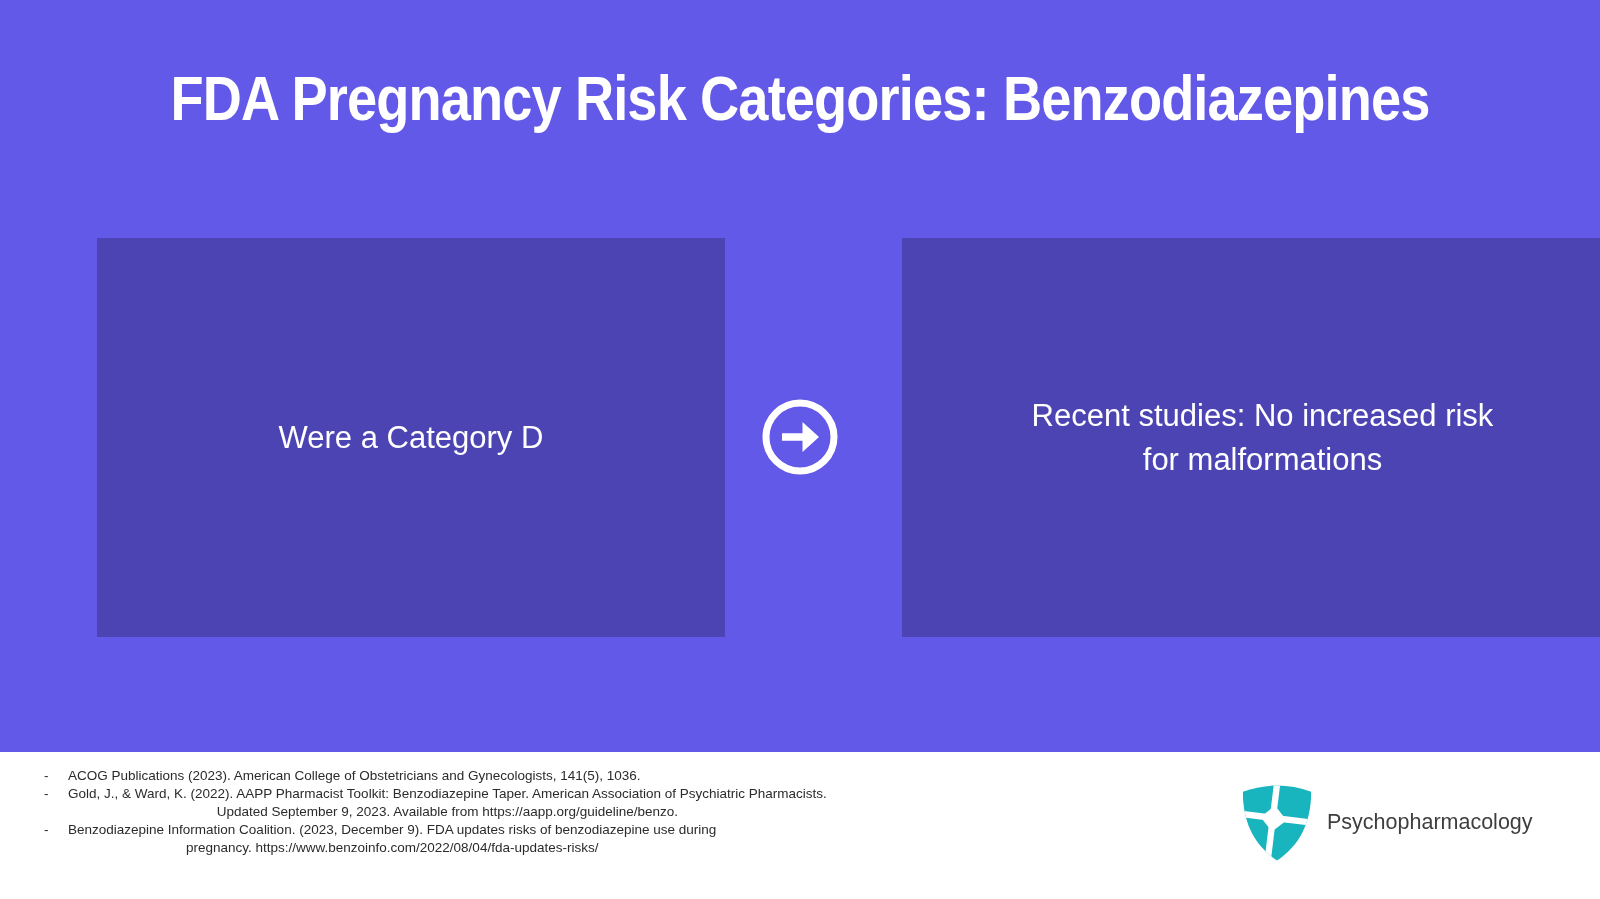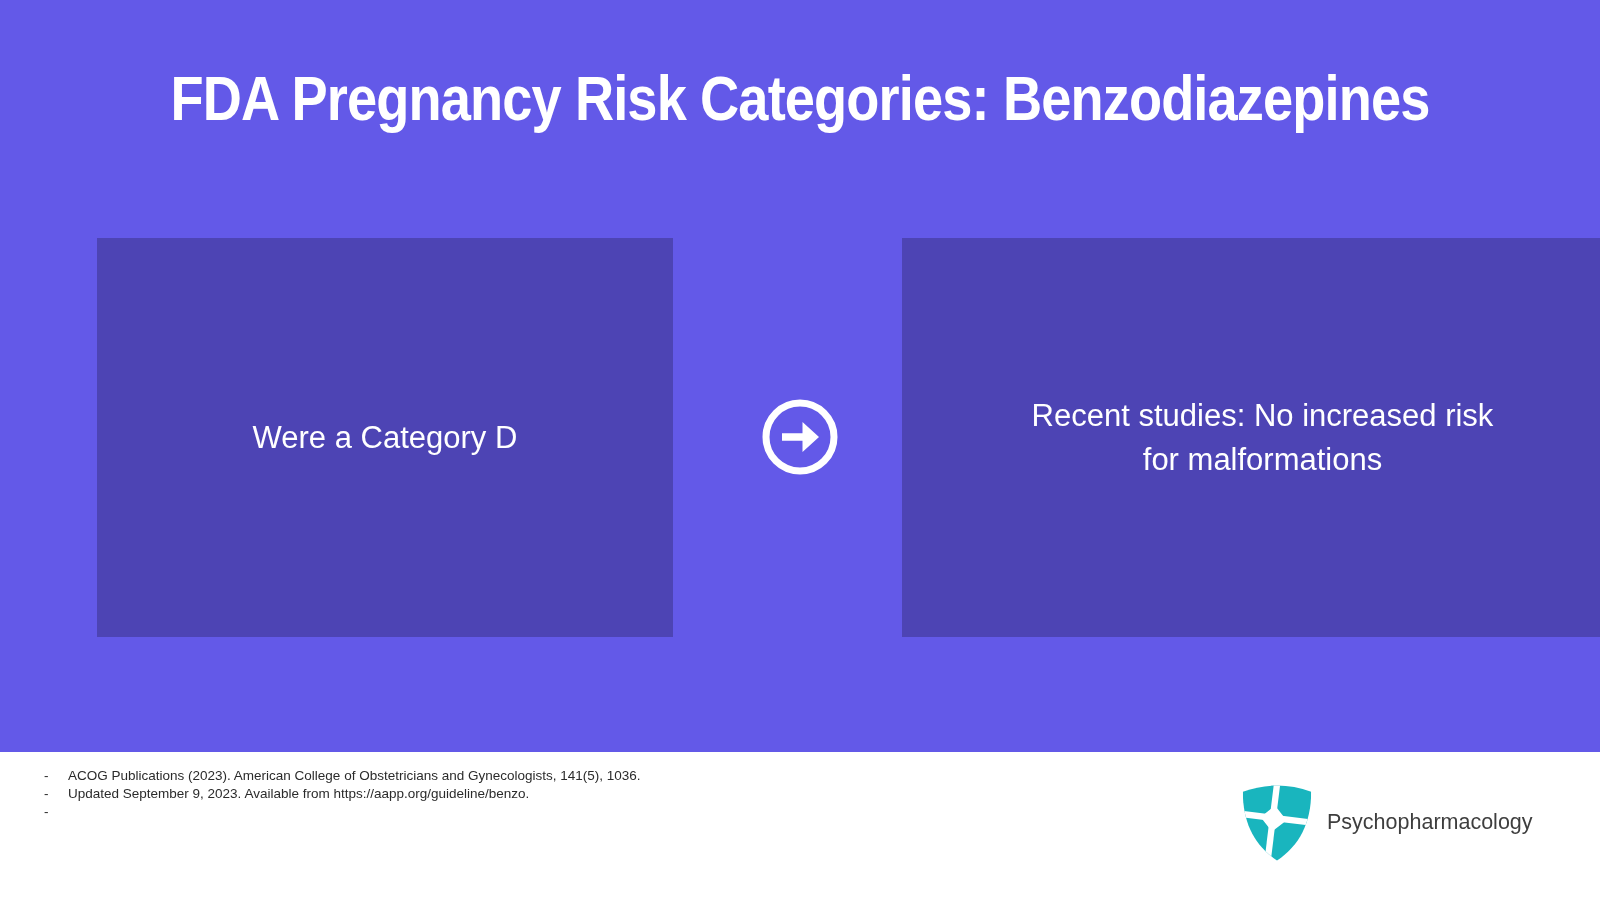--- a/index.html
+++ b/index.html
@@ -35,21 +35,21 @@
     height: 399px;
     background: var(--box, #4D44B4);
     display: flex;
     align-items: center;
     justify-content: center;
     text-align: center;
     color: var(--box-text, #ffffff);
   }
   .box-left {
     left: 97px;
-    width: 576px;
+    width: 628px;
     font-size: 31px;
   }
   .box-right {
     left: 902px;
     width: 721px;
     font-size: 31px;
     line-height: 44px;
   }
   .box-right .box-text {
     max-width: 490px;
@@ -124,26 +124,29 @@
     <div class="refs">
         <div class="ref-row">
           <span class="ref-dash">-</span>
           <div class="ref-text">
             <div>ACOG Publications (2023). American College of Obstetricians and Gynecologists, 141(5), 1036.</div>
           </div>
         </div>
         <div class="ref-row">
           <span class="ref-dash">-</span>
           <div class="ref-text">
+            <div>Gold, J., &amp; Ward, K. (2022). AAPP Pharmacist Toolkit: Benzodiazepine Taper. American Association of Psychiatric Pharmacists.</div>
             <div>Updated September 9, 2023. Available from https://aapp.org/guideline/benzo.</div>
           </div>
         </div>
         <div class="ref-row">
           <span class="ref-dash">-</span>
           <div class="ref-text">
+            <div>Benzodiazepine Information Coalition. (2023, December 9). FDA updates risks of benzodiazepine use during</div>
+            <div>pregnancy. https://www.benzoinfo.com/2022/08/04/fda-updates-risks/</div>
           </div>
         </div>
       </div>
 
     <div class="logo">
       <svg class="logo-shield" viewBox="0 0 84 88" aria-hidden="true">
         <defs>
           <clipPath id="shieldClip">
             <path d="M7 13 C30 4.5 54 4.5 77 13 C77 45 65 68 42 83.5 C19 68 7 45 7 13 Z"></path>
           </clipPath>

